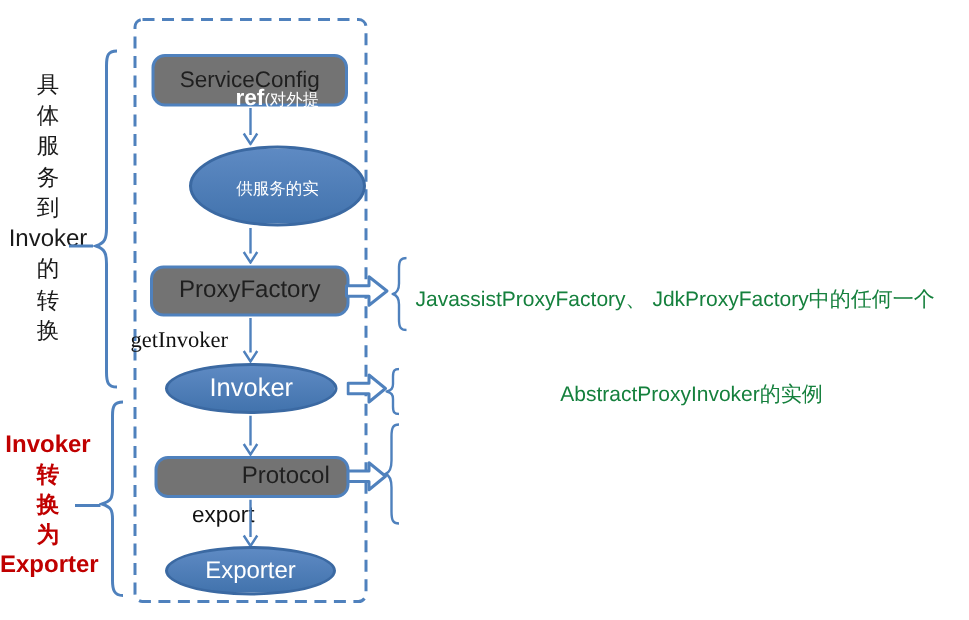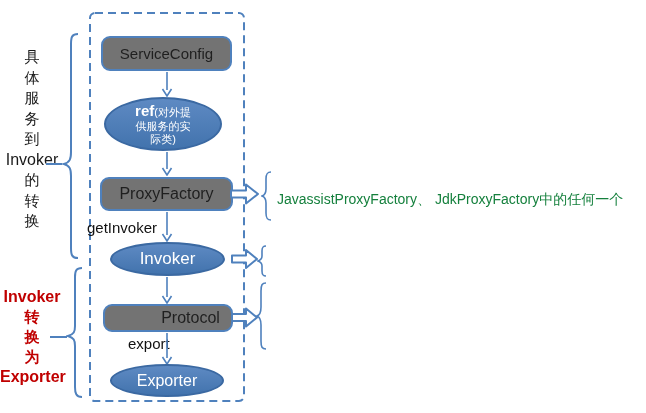--- a/index.html
+++ b/index.html
@@ -76,37 +76,37 @@
   </svg>
 
   <div class="node-box" style="left:101px;top:36px;width:131px;height:35px;">
     <span>ServiceConfig</span>
   </div>
 
   <svg class="abs" style="left:161px;top:72px;" width="12" height="25">
     <path d="M6 0 V18 M1.5 17 L6 24 L10.5 17" fill="none" stroke="#4f81bd" stroke-width="1.6"></path>
   </svg>
 
-  <div class="ellipse" style="left:104px;top:97px;width:118px;height:54px;">
+  <div class="ellipse" style="left:126px;top:97px;width:118px;height:54px;gap:45px;">
     <div class="small" style="line-height:15px;">
       <span class="big">ref</span><span>(对外提</span>
     </div>
     <div class="small">供服务的实</div>
     <div class="small">际类)</div>
   </div>
 
   <svg class="abs" style="left:161px;top:152px;" width="12" height="24">
     <path d="M6 0 V17 M1.5 16 L6 23 L10.5 16" fill="none" stroke="#4f81bd" stroke-width="1.6"></path>
   </svg>
 
   <div class="node-box" style="left:100px;top:177px;width:133px;height:34px;font-size:16px;">
     <span>ProxyFactory</span>
   </div>
 
-  <div class="edge-label" style="left:87px;top:219px;">getInvoker</div>
+  <div class="edge-label" style="left:87px;top:219px;font-family:Liberation Serif, serif;">getInvoker</div>
 
   <svg class="abs" style="left:161px;top:212px;" width="12" height="30">
     <path d="M6 0 V23 M1.5 22 L6 29 L10.5 22" fill="none" stroke="#4f81bd" stroke-width="1.6"></path>
   </svg>
 
   <div class="ellipse" style="left:110px;top:242px;width:115px;height:34px;">
     <span style="font-size:17px;">Invoker</span>
   </div>
 
   <svg class="abs" style="left:161px;top:277px;" width="12" height="27">
@@ -141,14 +141,15 @@
     <path d="M 10 1 C 6 1, 5 3, 5 8 L 5 18 C 5 22, 4 24, 1 25 C 4 26, 5 28, 5 32 L 5 42 C 5 47, 6 49, 10 49" fill="none" stroke="#4f81bd" stroke-width="1.6"></path>
   </svg>
   <svg class="abs" style="left:257px;top:245px;" width="11" height="32">
     <path d="M 9 1 C 6 1, 5 2, 5 6 L 5 11 C 5 14, 4 15, 1 16 C 4 17, 5 18, 5 21 L 5 26 C 5 30, 6 31, 9 31" fill="none" stroke="#4f81bd" stroke-width="1.6"></path>
   </svg>
   <svg class="abs" style="left:256px;top:282px;" width="12" height="68">
     <path d="M 10 1 C 6 1, 5 3, 5 9 L 5 25 C 5 30, 4 33, 1 34 C 4 35, 5 38, 5 43 L 5 59 C 5 65, 6 67, 10 67" fill="none" stroke="#4f81bd" stroke-width="1.6"></path>
   </svg>
 
   <div class="note" style="left:277px;top:189px;">JavassistProxyFactory、 JdkProxyFactory中的任何一个</div>
+  <div class="note center" style="left:276px;top:252px;width:370px;">AbstractProxyInvoker的实例</div>
 
 </div>
 
 </body></html>

